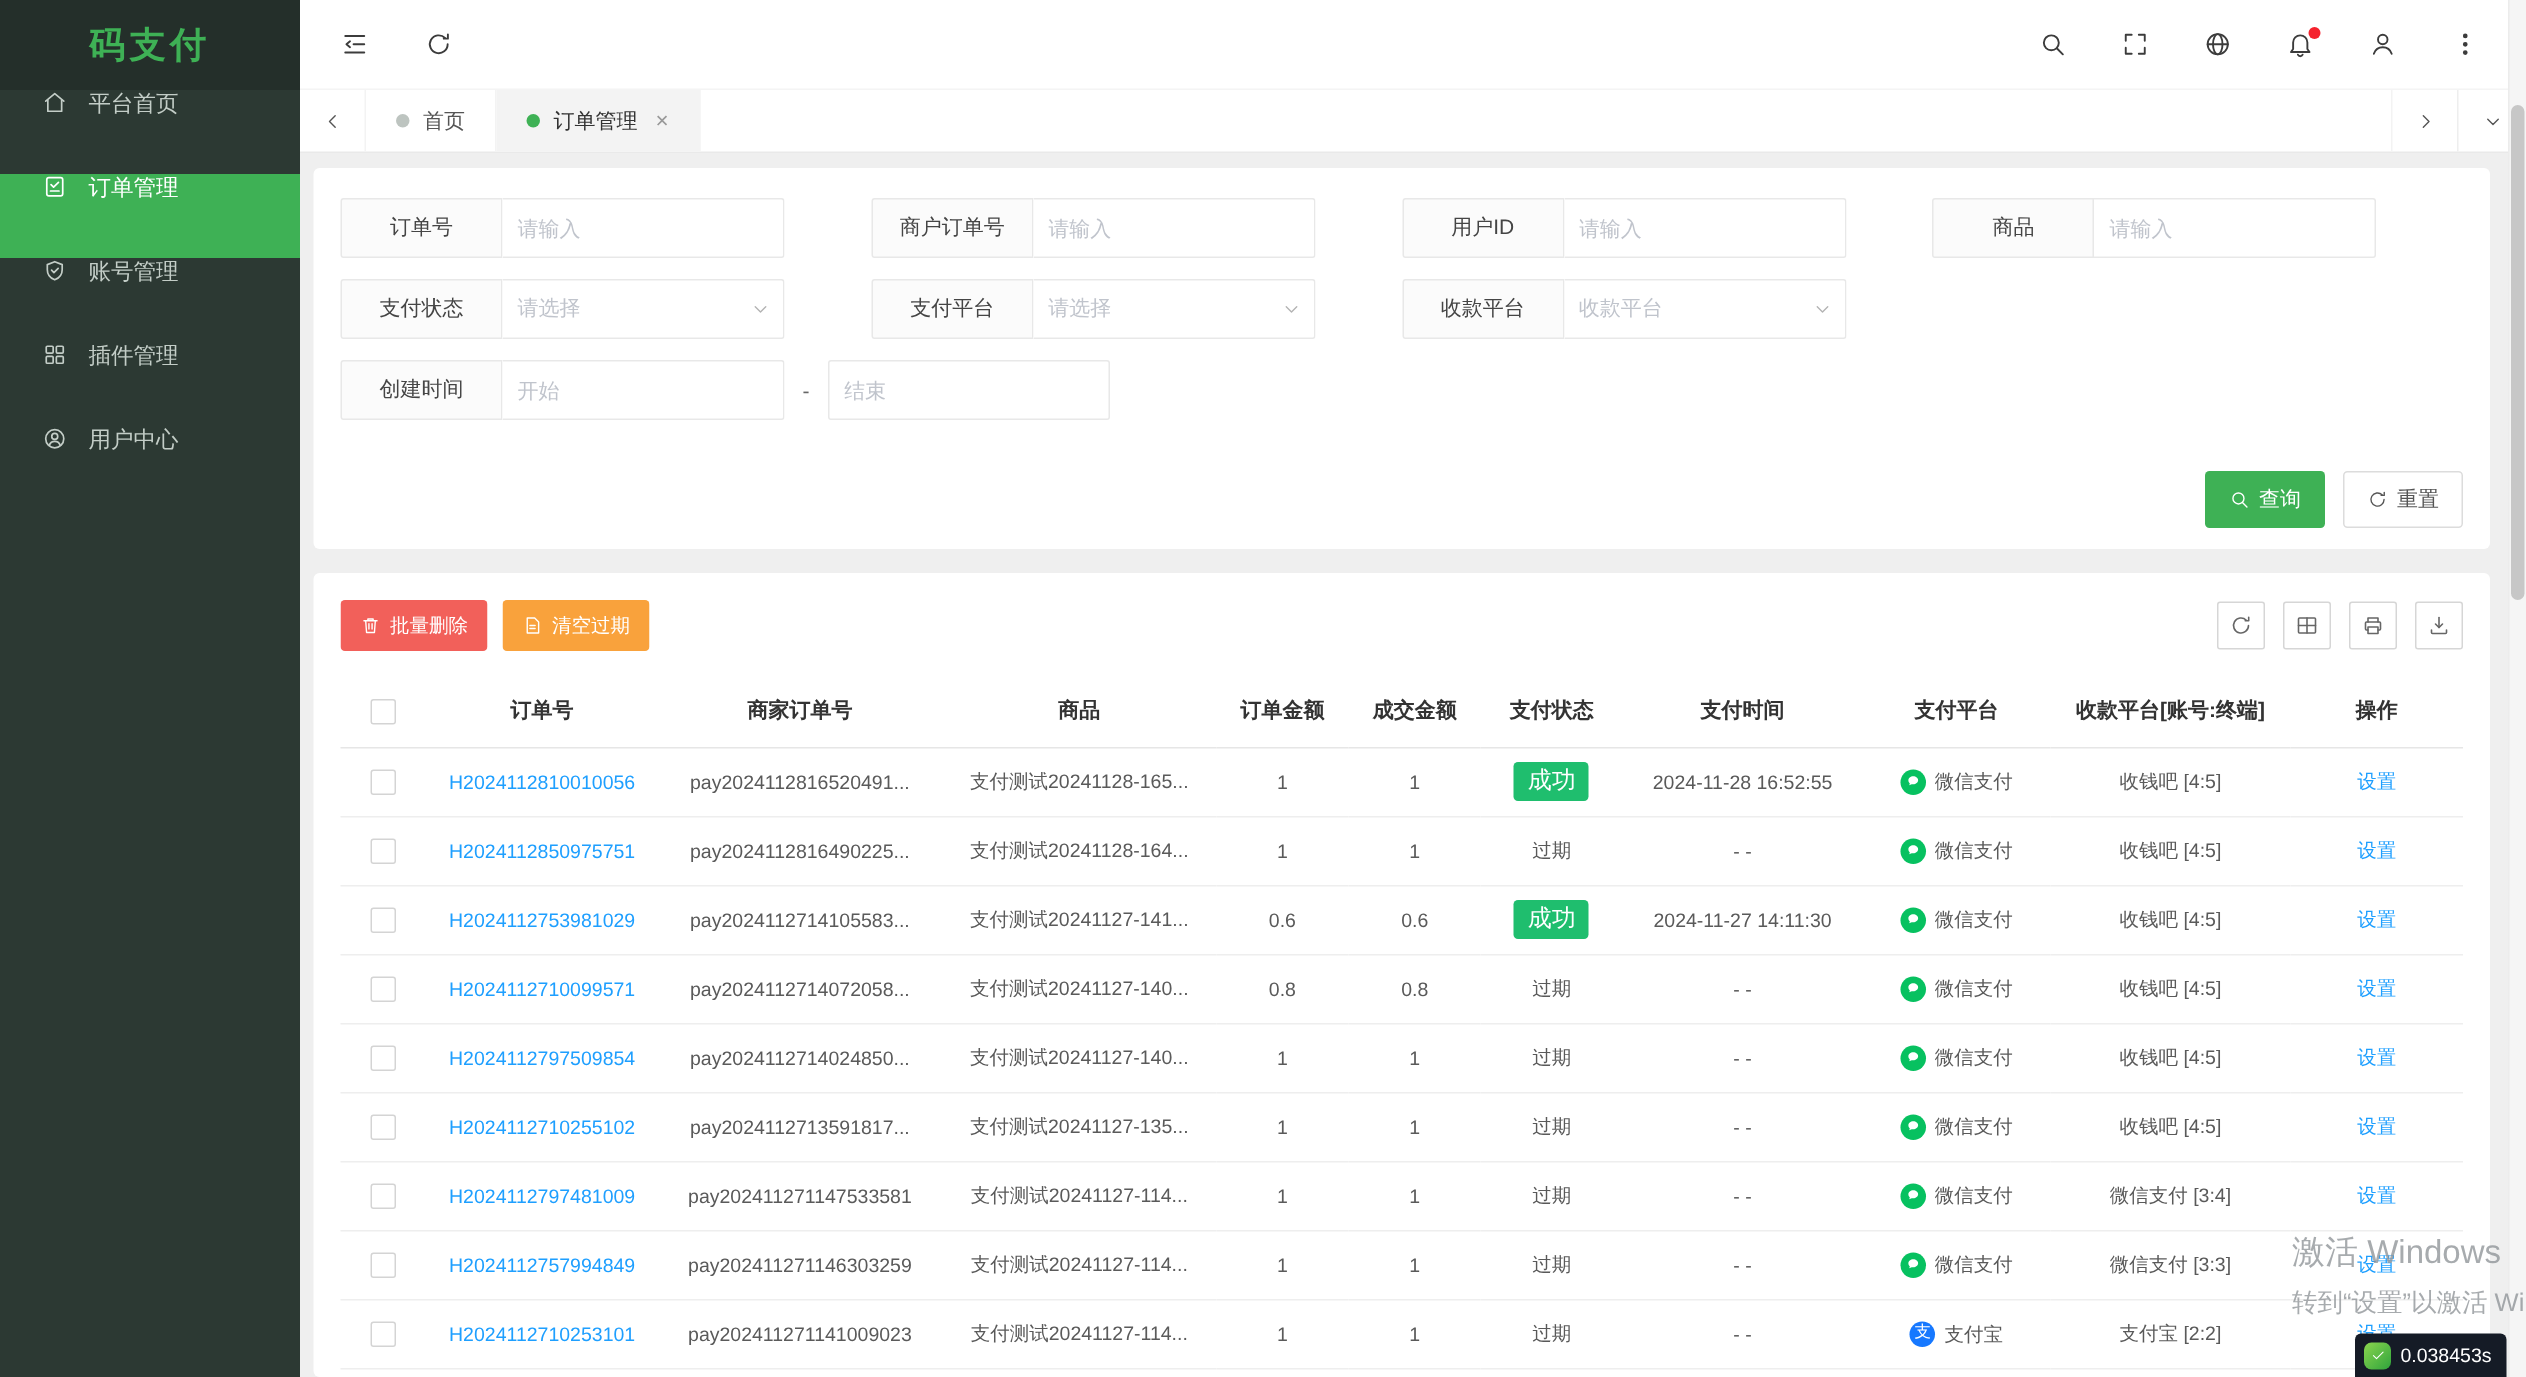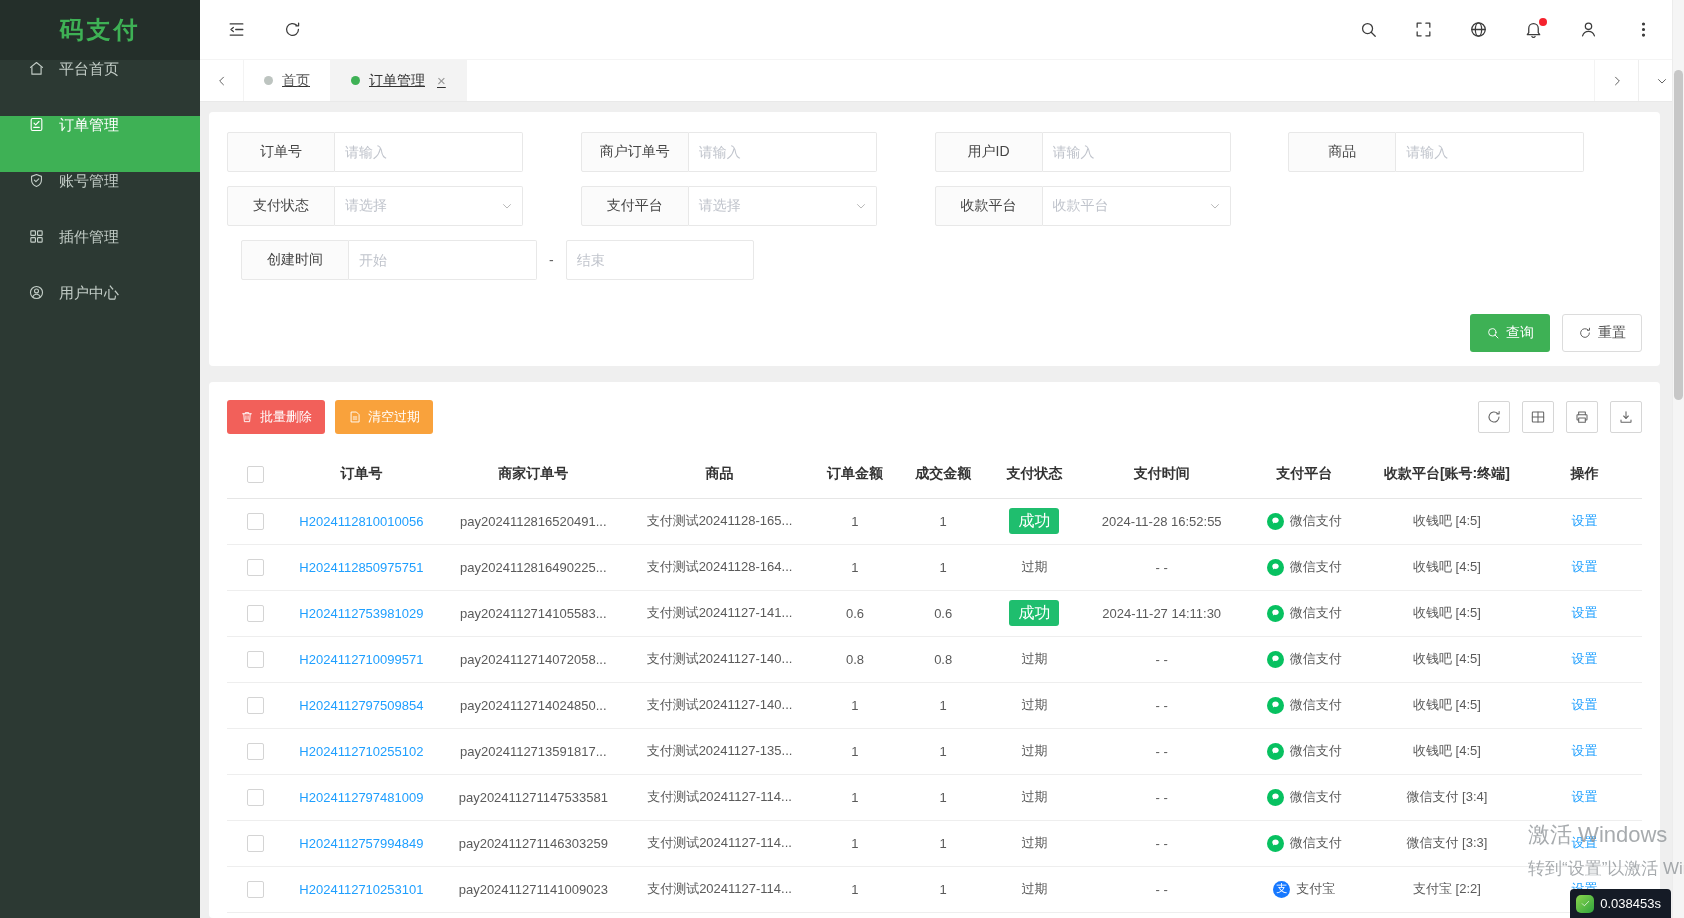--- a/index.html
+++ b/index.html
@@ -36,21 +36,21 @@
   .icon-btn svg{width:19px;height:19px;}
   .badge-dot{position:absolute;top:-1px;right:-3px;width:8px;height:8px;border-radius:50%;background:#F5222D;}
 
   
   .tabbar{height:42px;background:#fff;border-bottom:1px solid #e9e9e9;display:flex;align-items:stretch;}
   .tab-arrow{width:44px;display:flex;align-items:center;justify-content:center;color:#555;cursor:pointer;
              border-right:1px solid #f3f3f3;}
   .tab-arrow.right{border-left:1px solid #f3f3f3;border-right:none;}
   .tab-arrow.drop{border-left:1px solid #eee;border-right:none;width:46px;}
   .tab-arrow .icon{width:14px;height:14px;}
-  .tabs{display:flex;flex:1;min-width:0;text-decoration:underline;}
+  .tabs{display:flex;flex:1;min-width:0;}
   .tab{display:flex;align-items:center;gap:9px;padding:0 20px;font-size:14px;color:#555;cursor:pointer;
        border-right:1px solid #f3f3f3;}
   .tab.active{background:#f3f3f3;color:#333;}
   .tab-dot{width:9px;height:9px;border-radius:50%;background:#BDC4C0;flex-shrink:0;}
   .tab.active .tab-dot{background:var(--accent);}
   .tab-close{color:#999;font-size:15px;margin-left:3px;line-height:1;}
 
   
   .content{flex:1;min-height:0;padding:10px 24px 0 9px;display:flex;flex-direction:column;overflow:hidden;}
   .card{background:#fff;border-radius:4px;}
@@ -346,21 +346,21 @@
                   <span class="icon sel-caret">
                     <svg viewBox="0 0 24 24" fill="none" stroke="currentColor" stroke-width="1.6" stroke-linecap="round" stroke-linejoin="round">
                       <path d="M6 9.5l6 6 6-6"></path>
                     </svg>
                   </span>
                 </div>
               </div>
             </div>
           </div>
         <div class="filter-row">
-          <div class="filter-col" style="width:auto;margin-left:14px;">
+          <div class="filter-col" style="width:auto;">
             <div class="filter-group">
               <span class="filter-label">创建时间</span>
               <input class="filter-input" placeholder="开始" style="">
               <span class="date-sep">-</span>
               <input class="filter-input" style="border-left: 1px solid rgb(232, 232, 232); border-radius: 2px;" placeholder="结束">
             </div>
           </div>
         </div>
         <div class="filter-actions">
           <button class="btn btn-primary">

